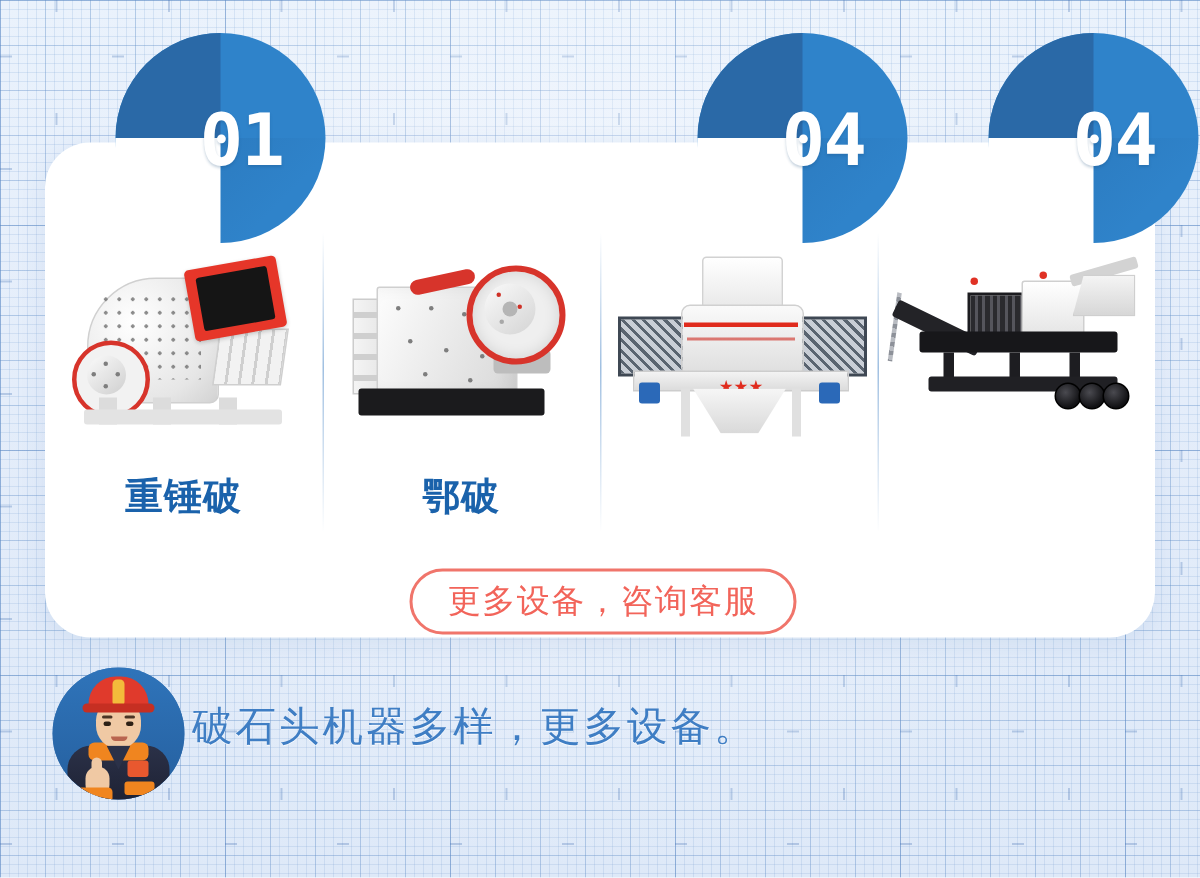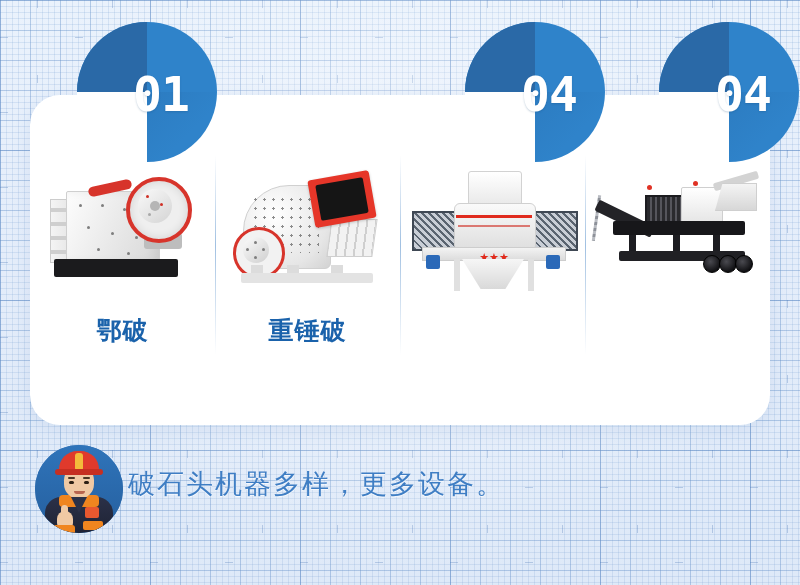--- a/index.html
+++ b/index.html
@@ -267,20 +267,44 @@
   <div class="bg-base"></div>
   <div class="bg-grid-fine"></div>
   <div class="bg-grid-mid"></div>
   <div class="bg-grid-big"></div>
   <div class="bg-cross2"></div>
   <div class="bg-vign"></div>
 
   <div class="panel"></div>
 
   <div class="cards">
+
+    <div class="card">
+      <div class="thumb">
+        <div class="m">
+          <div class="pc ic-body"></div>
+          <div class="pc ic-perf"></div>
+          <div class="pc ic-fins"></div>
+          <div class="pc ic-lid"></div>
+          <div class="pc ic-lid-in"></div>
+          <div class="pc ic-wheel-o"></div>
+          <div class="pc ic-wheel-i">
+            <span class="dot" style="left:11px;top:4px"></span>
+            <span class="dot" style="left:19px;top:11px"></span>
+            <span class="dot" style="left:11px;top:19px"></span>
+            <span class="dot" style="left:3px;top:11px"></span>
+          </div>
+          <div class="pc ic-leg" style="left:26px"></div>
+          <div class="pc ic-leg" style="left:62px"></div>
+          <div class="pc ic-leg" style="left:106px"></div>
+          <div class="pc ic-base"></div>
+        </div>
+      </div>
+      <div class="cap">重锤破</div>
+    </div>
 
     <div class="card">
       <div class="thumb">
         <div class="m">
           <div class="pc jc-frame">
             <div class="jc-slat" style="top:8px"></div>
             <div class="jc-slat" style="top:22px"></div>
             <div class="jc-slat" style="top:36px"></div>
             <div class="jc-slat" style="top:50px"></div>
           </div>
@@ -305,44 +329,20 @@
           <div class="pc jc-hub"></div>
           <div class="pc jc-base"></div>
         </div>
       </div>
       <div class="cap">鄂破</div>
     </div>
 
     <div class="card">
       <div class="thumb">
         <div class="m">
-          <div class="pc ic-body"></div>
-          <div class="pc ic-perf"></div>
-          <div class="pc ic-fins"></div>
-          <div class="pc ic-lid"></div>
-          <div class="pc ic-lid-in"></div>
-          <div class="pc ic-wheel-o"></div>
-          <div class="pc ic-wheel-i">
-            <span class="dot" style="left:11px;top:4px"></span>
-            <span class="dot" style="left:19px;top:11px"></span>
-            <span class="dot" style="left:11px;top:19px"></span>
-            <span class="dot" style="left:3px;top:11px"></span>
-          </div>
-          <div class="pc ic-leg" style="left:26px"></div>
-          <div class="pc ic-leg" style="left:62px"></div>
-          <div class="pc ic-leg" style="left:106px"></div>
-          <div class="pc ic-base"></div>
-        </div>
-      </div>
-      <div class="cap">重锤破</div>
-    </div>
-
-    <div class="card">
-      <div class="thumb">
-        <div class="m">
           <div class="pc sm-lcage"></div>
           <div class="pc sm-rcage"></div>
           <div class="pc sm-top"></div>
           <div class="pc sm-cone"></div>
           <div class="pc sm-band"></div>
           <div class="pc sm-band2"></div>
           <div class="pc sm-plate"></div>
           <div class="pc sm-stars">★★★</div>
           <div class="pc sm-blue" style="left:16px"></div>
           <div class="pc sm-blue" style="left:136px"></div>
@@ -387,20 +387,21 @@
     <div class="disc"></div>
     <div class="notch"></div>
     <div class="num">04</div>
   </div>
   <div class="badge" id="badge4">
     <div class="disc"></div>
     <div class="notch"></div>
     <div class="num">04</div>
   </div>
 
+  <div class="cta">更多设备，咨询客服</div>
 
   <div class="avatar">
     <div class="av-bg"></div>
     <div class="av-body"></div>
     <div class="av-collar"></div>
     <div class="av-face"></div>
     <div class="av-brow" style="left:33px"></div>
     <div class="av-brow" style="left:48px"></div>
     <div class="av-eye" style="left:34px"></div>
     <div class="av-eye" style="left:49px"></div>

